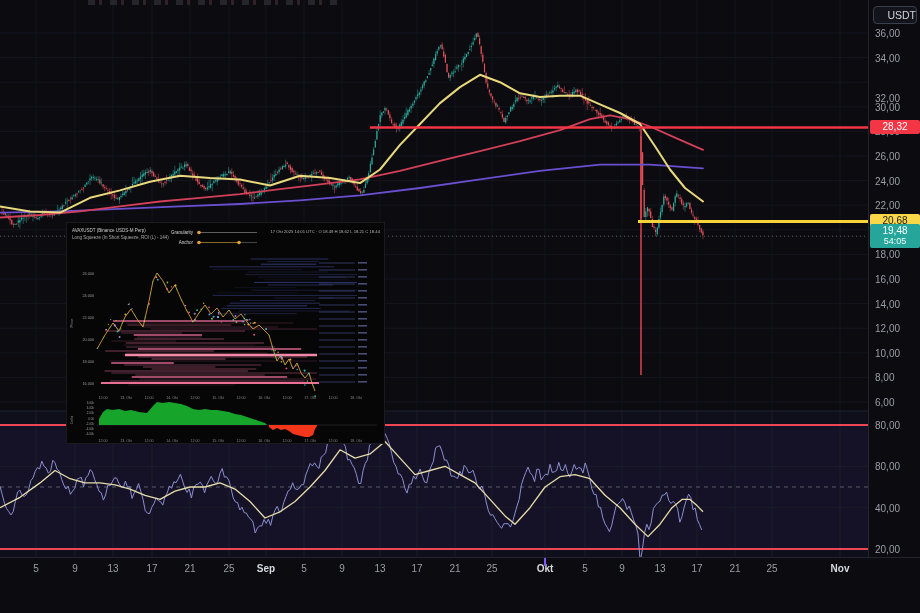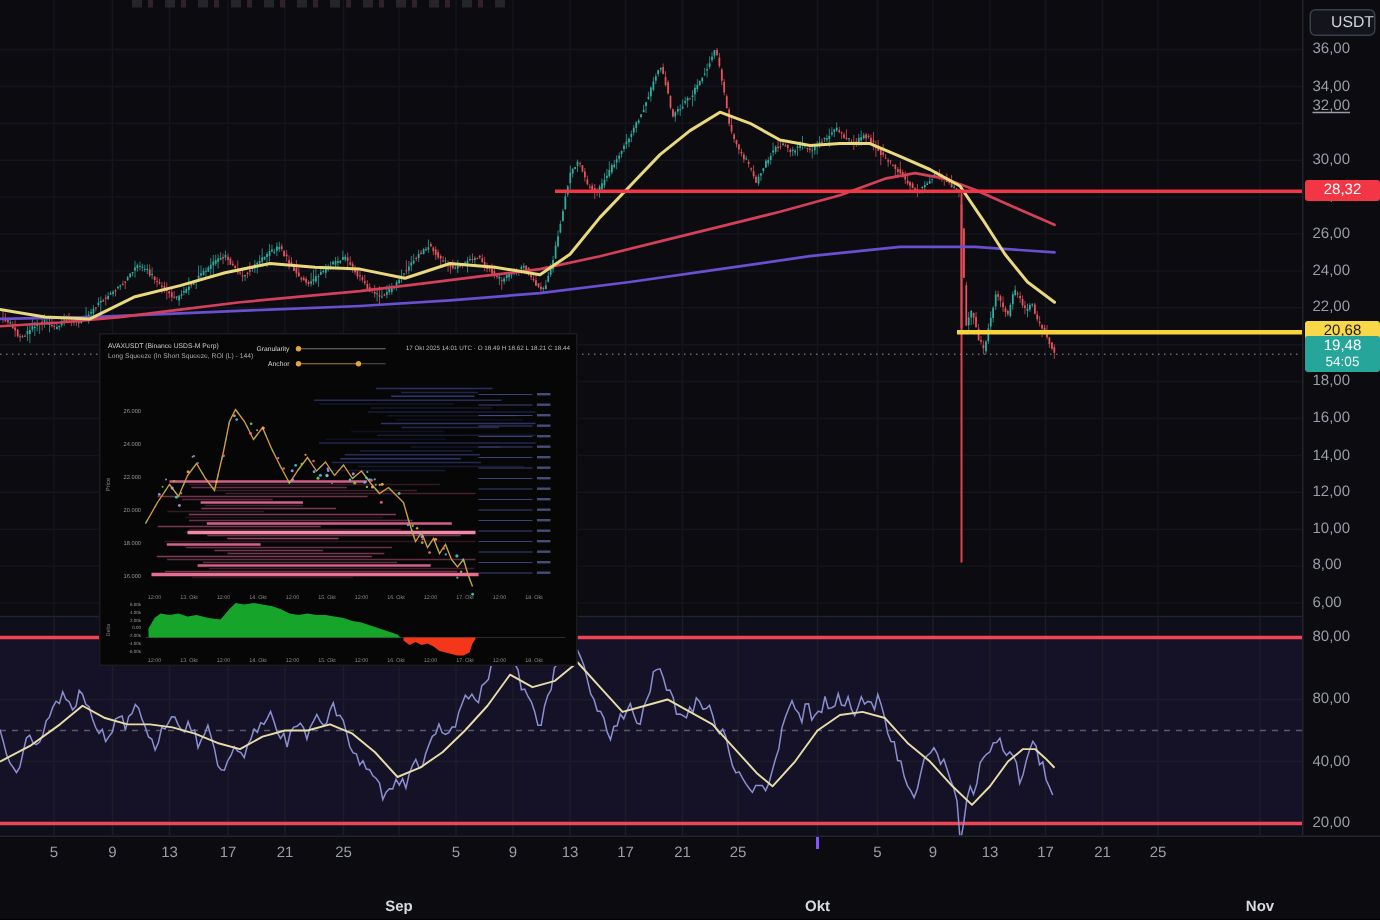--- a/index.html
+++ b/index.html
@@ -28,21 +28,21 @@
     position:absolute;left:4px;top:6px;width:44px;height:18px;line-height:16px;text-align:right;
     border:1px solid #3a3f4c;border-radius:4px;background:#14151c;color:#d2d5de;font-size:10.5px;
   }
   .ptick{position:absolute;left:6px;transform:translateY(-50%);color:#9b9ea8;font-size:10px;white-space:nowrap;}
   .chip{position:absolute;left:1px;width:50px;text-align:center;border-radius:2px;font-size:10px;line-height:14px;z-index:5;}
   .chip.twoline{line-height:11px;padding:1px 0;}
   .chip .cd{font-size:9px;opacity:.95;}
   
   #time-axis{position:absolute;left:0;top:557px;width:920px;height:25px;z-index:4;background:#0b0b10;border-top:1px solid #23242e;}
   .ttick{position:absolute;top:5px;transform:translateX(-50%);color:#9b9ea8;font-size:10px;}
-  .ttick.month{color:#d6d9e0;font-weight:bold;margin-top:36px;}
+  .ttick.month{color:#d6d9e0;font-weight:bold;}
   #axis-marker{position:absolute;top:0;width:2px;height:8px;background:#7e57ff;z-index:5;}
   
   #bottom-bar{position:absolute;left:0;top:582px;width:920px;height:31px;background:#19191b;z-index:4;}
   #logo{position:absolute;left:13px;top:6px;display:flex;align-items:center;gap:7px;color:#c9cacc;}
   #logo .txt{font-size:15px;font-weight:bold;letter-spacing:-.2px;}
 </style>
 </head>
 <body>
 
 <div id="root">
@@ -356,21 +356,21 @@
         <line x1="30" y1="202" x2="310" y2="202" stroke="#3a3a3a" stroke-width="0.5"></line>
         <path d="M32 202L32 196L36 189L40 186L46 187L52 186L58 188L64 187L72 189L80 190L86 183L90 179L96 180L102 179L108 180L114 181L120 183L126 186L132 187L138 186L144 187L150 187L156 188L162 189L168 191L174 192L180 194L186 196L192 198L198 200L200 202L200 202Z" fill="#17a42b"></path>
         <path d="M202 202L202 204L206 207L210 205L214 207L218 206L222 208L226 211L230 212L234 213L238 214L242 214L246 212L248 206L250 203L250 202Z" fill="#f4371b"></path>
       </svg>
   </div>
 
   <div id="price-axis">
     <div id="usdt-btn">USDT</div>
   <div class="ptick" style="top: 33px;">36,00</div>
       <div class="ptick" style="top: 57.6px;">34,00</div>
-      <div class="ptick" style="top: 71px; text-decoration: underline;">32,00</div>
+      <div class="ptick" style="top: 98px;">32,00</div>
       <div class="ptick" style="top: 106.8px;">30,00</div>
       <div class="ptick" style="top: 131.4px;">28,00</div>
       <div class="ptick" style="top: 156px;">26,00</div>
       <div class="ptick" style="top: 180.6px;">24,00</div>
       <div class="ptick" style="top: 205.2px; text-align: right;">22,00</div>
       <div class="ptick" style="top: 229.8px;">20,00</div>
       <div class="ptick" style="top: 254.4px;">18,00</div>
       <div class="ptick" style="top: 279px;">16,00</div>
       <div class="ptick" style="top: 303.6px;">14,00</div>
       <div class="ptick" style="top: 328.2px;">12,00</div>

